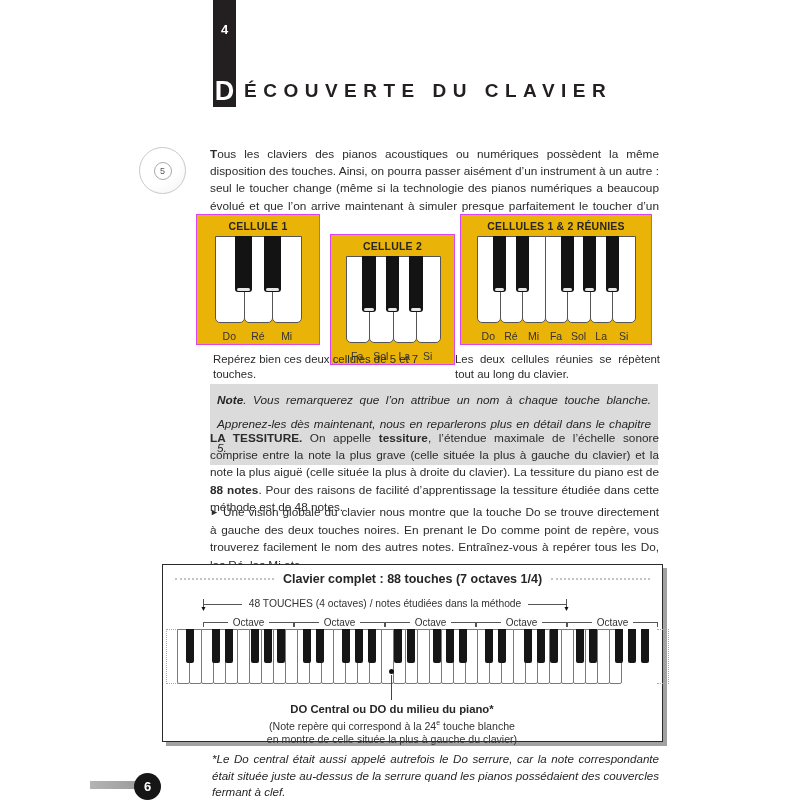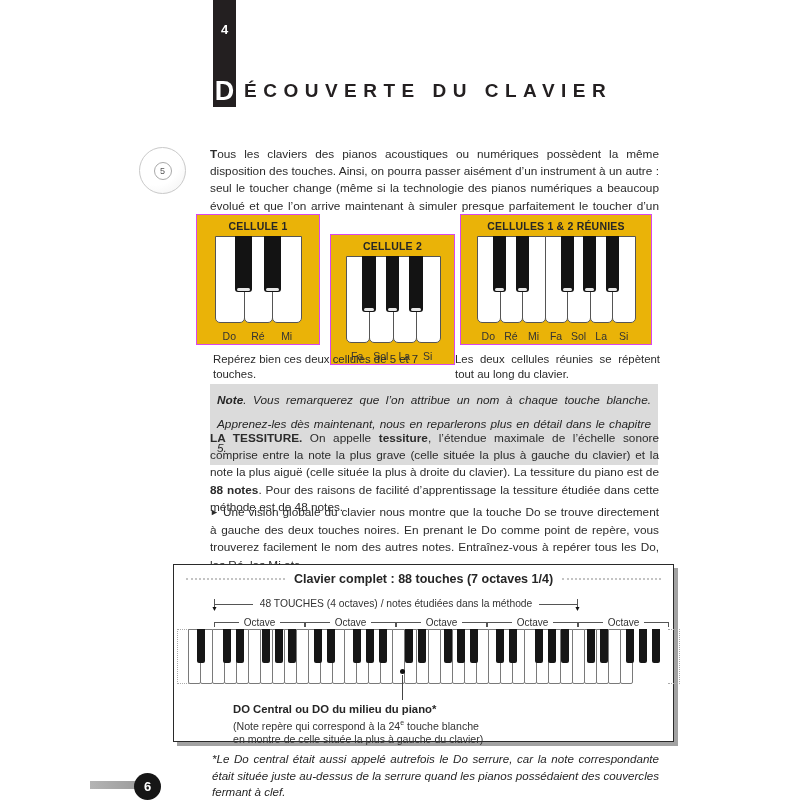--- a/index.html
+++ b/index.html
@@ -83,21 +83,20 @@
     position:absolute; left:210px; top:384px; width:448px;
     background:#dbdbdb; padding:4px 7px 5px 7px;
     font-size:11.8px; line-height:24px; text-align:justify;font-style:italic;
   }
 
   
   #figure {
     position:absolute; left:162px; top:564px; width:501px; height:178px;
     background:#fff; border:1px solid #2a2a2a;
     box-shadow:4px 4px 0 #a2a2a2;
-    margin-left:11px;
   }
   .fig-title-row { position:absolute; top:7px; left:12px; right:12px; display:flex; align-items:center; gap:9px; }
   .leader { flex:1; border-top:2px dotted #c4c4c4; height:0; }
   .fig-title { font-weight:bold; font-size:12.5px; white-space:nowrap; }
 
   #range-bracket { position:absolute; left:40px; top:27px; width:364px; height:24px; }
   #range-bracket .rb-line { position:absolute; left:0; right:0; top:7px; display:flex; align-items:center; gap:7px; }
   .rb-seg { flex:1; border-top:1px solid #555; height:0; }
   .rb-label { font-size:10.3px; white-space:nowrap; color:#333; position:relative; top:-1px; }
   .rb-end { position:absolute; top:7px; width:0; height:10px; border-left:1px solid #555; }
@@ -114,21 +113,21 @@
   #big-kb-wrap { position:absolute; left:14px; top:64px; width:481px; height:55px; }
   #big-kb { position:relative; width:481px; height:55px; display:flex; }
   .bw { width:13px; background:#fff; border:1px solid #7a7a7a; margin-right:-1px; border-radius:0 0 2px 2px; }
   .bb { position:absolute; top:0; width:8px; height:34px; background:#161616; border-radius:0 0 2px 2px; z-index:2; }
   .stub { position:absolute; top:0; width:12px; height:55px; border:1px dotted #aaa; }
   .stub.l { left:-11px; border-right:none; }
   .stub.r { right:-11px; border-left:none; }
 
   #do-dot { position:absolute; left:226px; top:104px; width:5px; height:5px; background:#111; border-radius:50%; }
   #do-line { position:absolute; left:228px; top:110px; width:1px; height:25px; background:#444; }
-  #do-text { position:absolute; left:59px; top:137px; width:340px; }
+  #do-text { position:absolute; left:59px; top:137px; width:340px; text-align:center; }
   #do-text .t1 { font-weight:bold; font-size:11.3px; line-height:14px; }
   #do-text .t2 { font-size:10.6px; line-height:13px; color:#333; }
   sup { font-size:7px; vertical-align:super; }
 
   
   #footnote { position:absolute; left:212px; top:751px; width:447px; font-style:italic; font-size:11.6px; line-height:16.5px; text-align:justify; }
   #footer-bar { position:absolute; left:90px; top:781px; width:47px; height:8px; background:linear-gradient(to right,#b4b4b4,#9d9d9d); }
   #page-circle {
     position:absolute; left:134px; top:773px; width:27px; height:27px;
     background:#161616; border-radius:50%;

